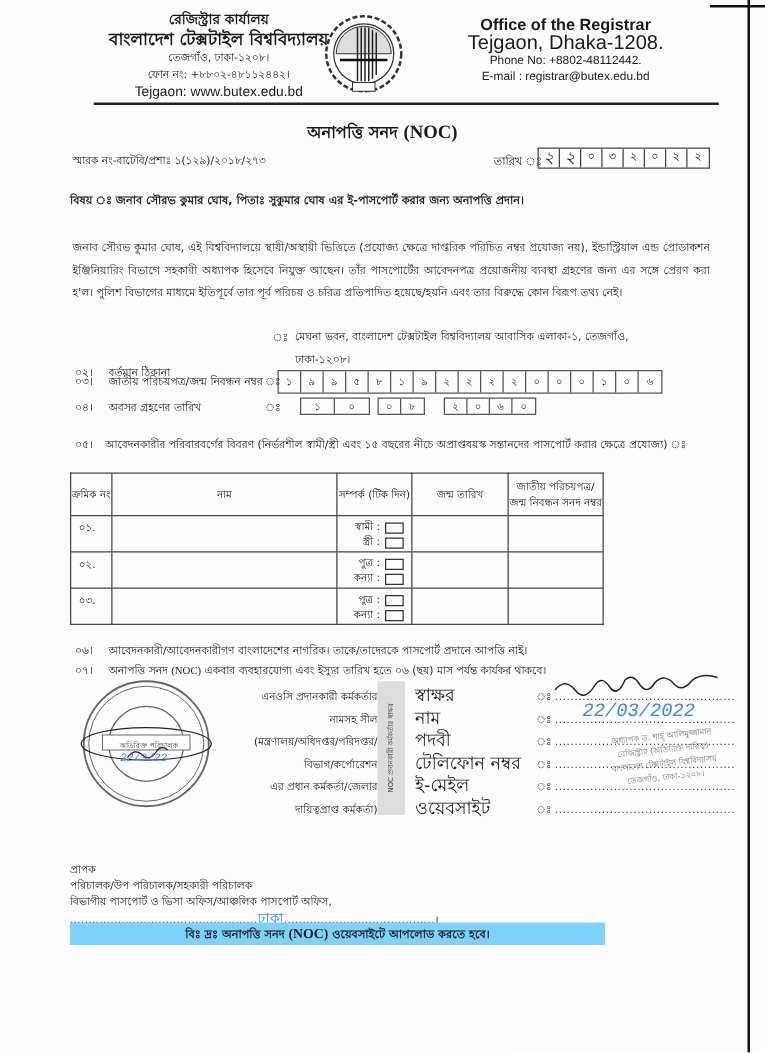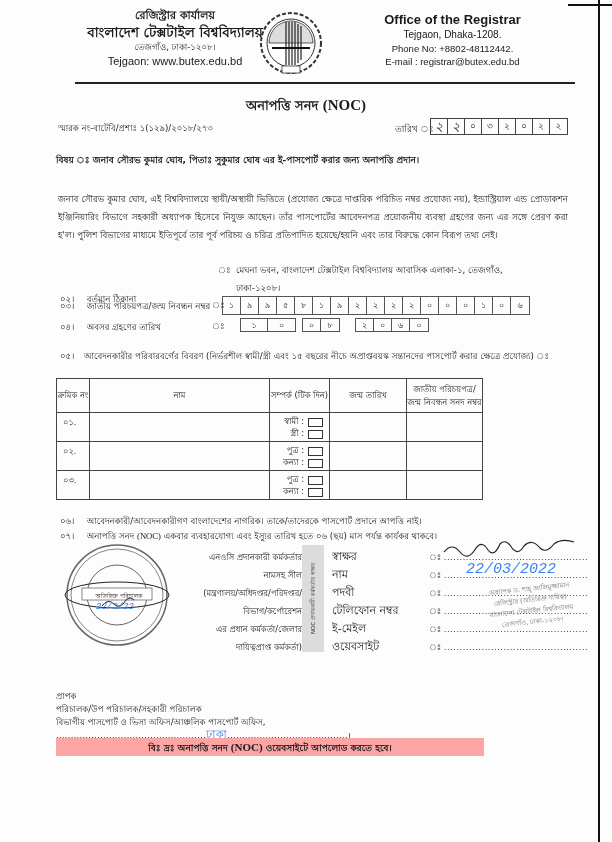--- a/index.html
+++ b/index.html
@@ -10,21 +10,21 @@
 
   
   .hdr-left { left: 80px; top: 8px; width: 190px; text-align: center; }
   .hdr-left .l1 { font-size: 11px; font-weight: bold; line-height: 16px; }
   .hdr-left .l2 { font-size: 13.5px; font-weight: bold; line-height: 17px; }
   .hdr-left .l3, .hdr-left .l4 { font-size: 8.5px; line-height: 13px; }
   .hdr-left .l5 { font-family: "Liberation Sans", sans-serif; font-size: 11px; line-height: 15px; }
   .hdr-right { left: 330px; top: 12px; width: 245px; text-align: center; font-family: "Liberation Sans", sans-serif; }
   .hdr-right .r1 { font-size: 13px; font-weight: bold; line-height: 16px; }
   .hdr-right .r2 { font-size: 15px; font-weight: bold; line-height: 18px; }
-  .hdr-right .r3 { font-size: 10px; line-height: 14px; }
+  .hdr-right .r3 { font-size: 16px; line-height: 14px; }
   .hdr-right .r4, .hdr-right .r5 { font-size: 9.5px; line-height: 13px; }
   .logo { left: 252px; top: 10px; width: 78px; height: 66px; }
   .hdr-rule { left: 75px; top: 82px; width: 500px; height: 2px; background: #222; }
 
   
   .title { left: 0; top: 96px; width: 612px; text-align: center; font-size: 13px; font-weight: bold; }
   .title .latin { font-family: "Liberation Serif", serif; font-size: 15px; }
   .memo { left: 58px; top: 122px; font-size: 8.5px; }
   .date-lbl { left: 395px; top: 122px; font-size: 9px; }
   .date-boxes { left: 430px; top: 118px; display: flex; border: 1px solid #444; }
@@ -56,48 +56,49 @@
   .fam-table th { font-weight: normal; height: 34px; text-align: center; line-height: 13px; }
   .fam-table td { height: 29px; vertical-align: top; padding: 3px 6px; }
   .fam-table td.rel { padding: 2px 4px; line-height: 12px; }
   .chk-line { display: flex; align-items: flex-end; justify-content: flex-end; padding-right: 2px; height: 12px; }
   .chk-box { display: inline-block; width: 15px; height: 9px; border: 1px solid #333; margin-left: 4px; }
 
   
   .sig-left { left: 150px; top: 548px; width: 152px; text-align: right; font-size: 8.3px; line-height: 18px; }
   .strip { left: 302px; top: 545px; width: 22px; height: 107px; background: #dcdcdc; }
   .strip-text { left: 300px; top: 545px; width: 26px; height: 107px; font-size: 5.5px; writing-mode: vertical-rl; transform: rotate(180deg); text-align: center; color: #333; line-height: 26px; }
-  .sig-labels { left: 332px; top: 548px; font-size: 11px; line-height: 18px; }
+  .sig-labels { left: 332px; top: 548px; font-size: 14px; line-height: 18px; }
   .sig-values { left: 429px; top: 548px; font-size: 8.3px; line-height: 18px; }
   .sig-values .dots { letter-spacing: 0.5px; color: #333; }
   .hand { position: absolute; font-family: Liberation Mono, monospace; font-style: italic; color: #3b82f6; }
   .stamp { left: 456px; top: 584px; width: 150px; text-align: center; color: #777; font-size: 6.5px; line-height: 11px; transform: rotate(-6deg); }
 
   .seal { left: 62px; top: 540px; width: 110px; height: 110px; }
 
   
   .recip { left: 56px; top: 690px; font-size: 8.5px; line-height: 13px; }
   .recip-dots { font-size: 8px; letter-spacing: 0.4px; }
 
-  .footer-band { left: 56px; top: 738px; width: 428px; height: 18px; background: #fca5a5; text-align: center; font-size: 9px; font-weight: bold; line-height: 18px; }
+  .footer-band { left: 56px; top: 738px; width: 428px; height: 18px; background: #7dd3fc; text-align: center; font-size: 9px; font-weight: bold; line-height: 18px; }
   .footer-band .latin { font-family: "Liberation Serif", serif; font-size: 11px; }
   .latin-inline { font-family: "Liberation Serif", serif; }
 
   .edge-right { left: 598px; top: 0; width: 2px; height: 842px; background: #111; }
   .edge-top { left: 568px; top: 4px; width: 44px; height: 2px; background: #111; }
 </style>
 </head>
 <body>
 
 <div class="page">
 
   <div class="abs hdr-left">
     <div class="l1">রেজিস্ট্রার কার্যালয়</div>
     <div class="l2">বাংলাদেশ টেক্সটাইল বিশ্ববিদ্যালয়</div>
     <div class="l3">তেজগাঁও, ঢাকা-১২০৮।</div>
+    <div class="l4">ফোন নং: +৮৮০২-৪৮১১২৪৪২।</div>
     <div class="l5">Tejgaon: www.butex.edu.bd</div>
   </div>
 
   <div class="abs logo">
     <svg width="78" height="66" viewBox="0 0 78 66">
       <circle cx="39" cy="33" r="30" fill="none" stroke="#333" stroke-width="2" stroke-dasharray="4 2"></circle>
       <circle cx="39" cy="33" r="24" fill="none" stroke="#333" stroke-width="1"></circle>
       <path d="M17 33 A22 22 0 0 1 61 33 Z" fill="#ddd" stroke="#333" stroke-width="0.8"></path>
       <g stroke="#222" stroke-width="1.2">
         <line x1="34" y1="12" x2="34" y2="55"></line>

